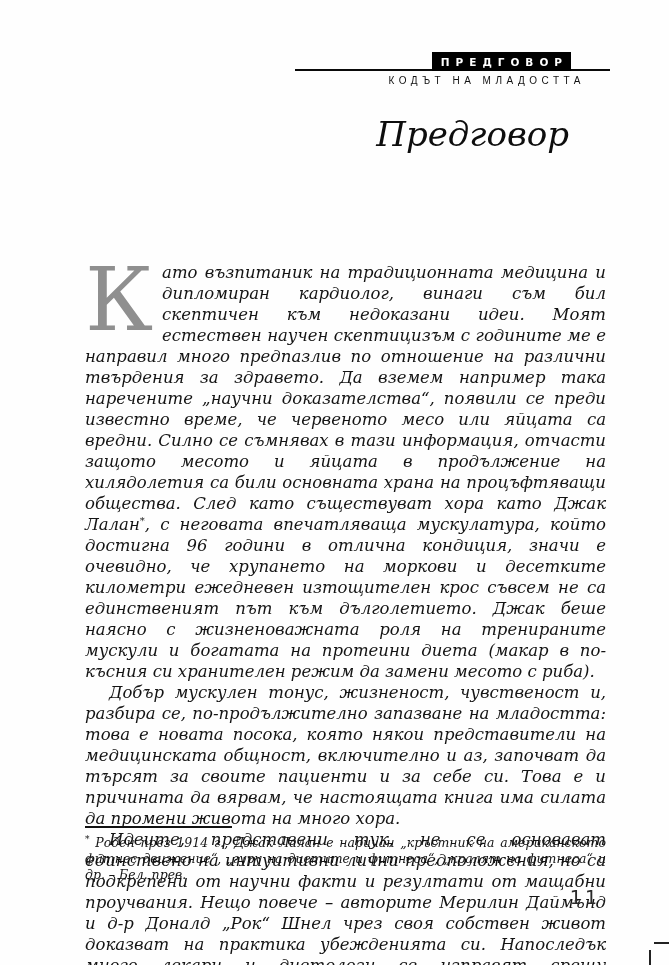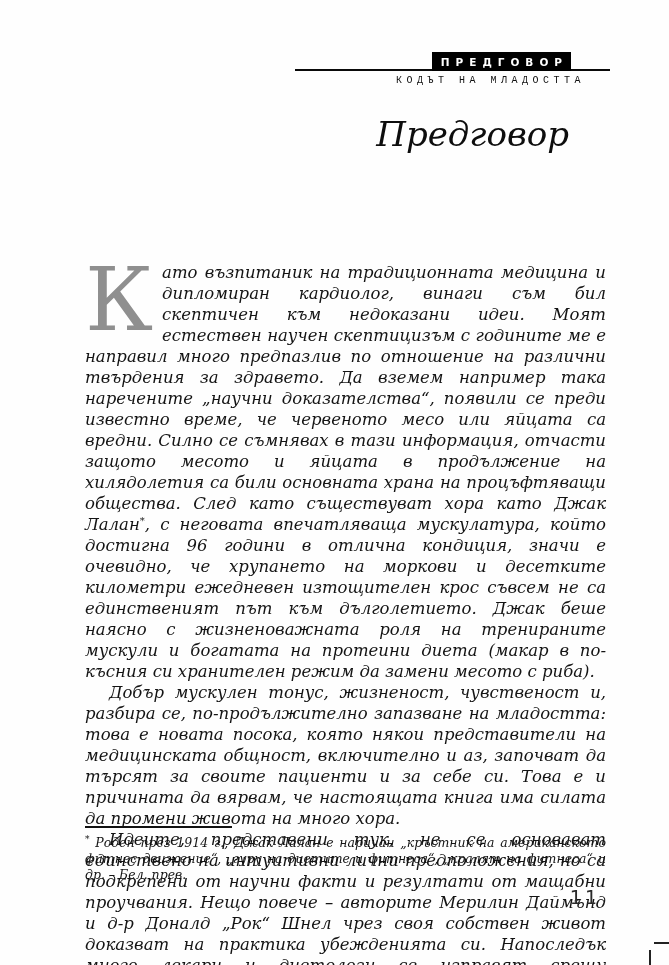--- a/index.html
+++ b/index.html
@@ -30,21 +30,21 @@
     font-size: 10.5px;
     font-weight: bold;
     letter-spacing: 6px;
     display: flex;
     align-items: center;
     padding: 0 3px 0 9px;
   }
   .book-title {
     position: absolute;
     top: 75px; right: 84px;
-    font-family: Liberation Mono, monospace;
+    font-family: Liberation Sans, sans-serif;
     font-size: 10px;
     letter-spacing: 4.5px;
     color: #111;
     white-space: nowrap;
   }
 
   
   .title {
     position: absolute;
     top: 114px; right: 100px;

